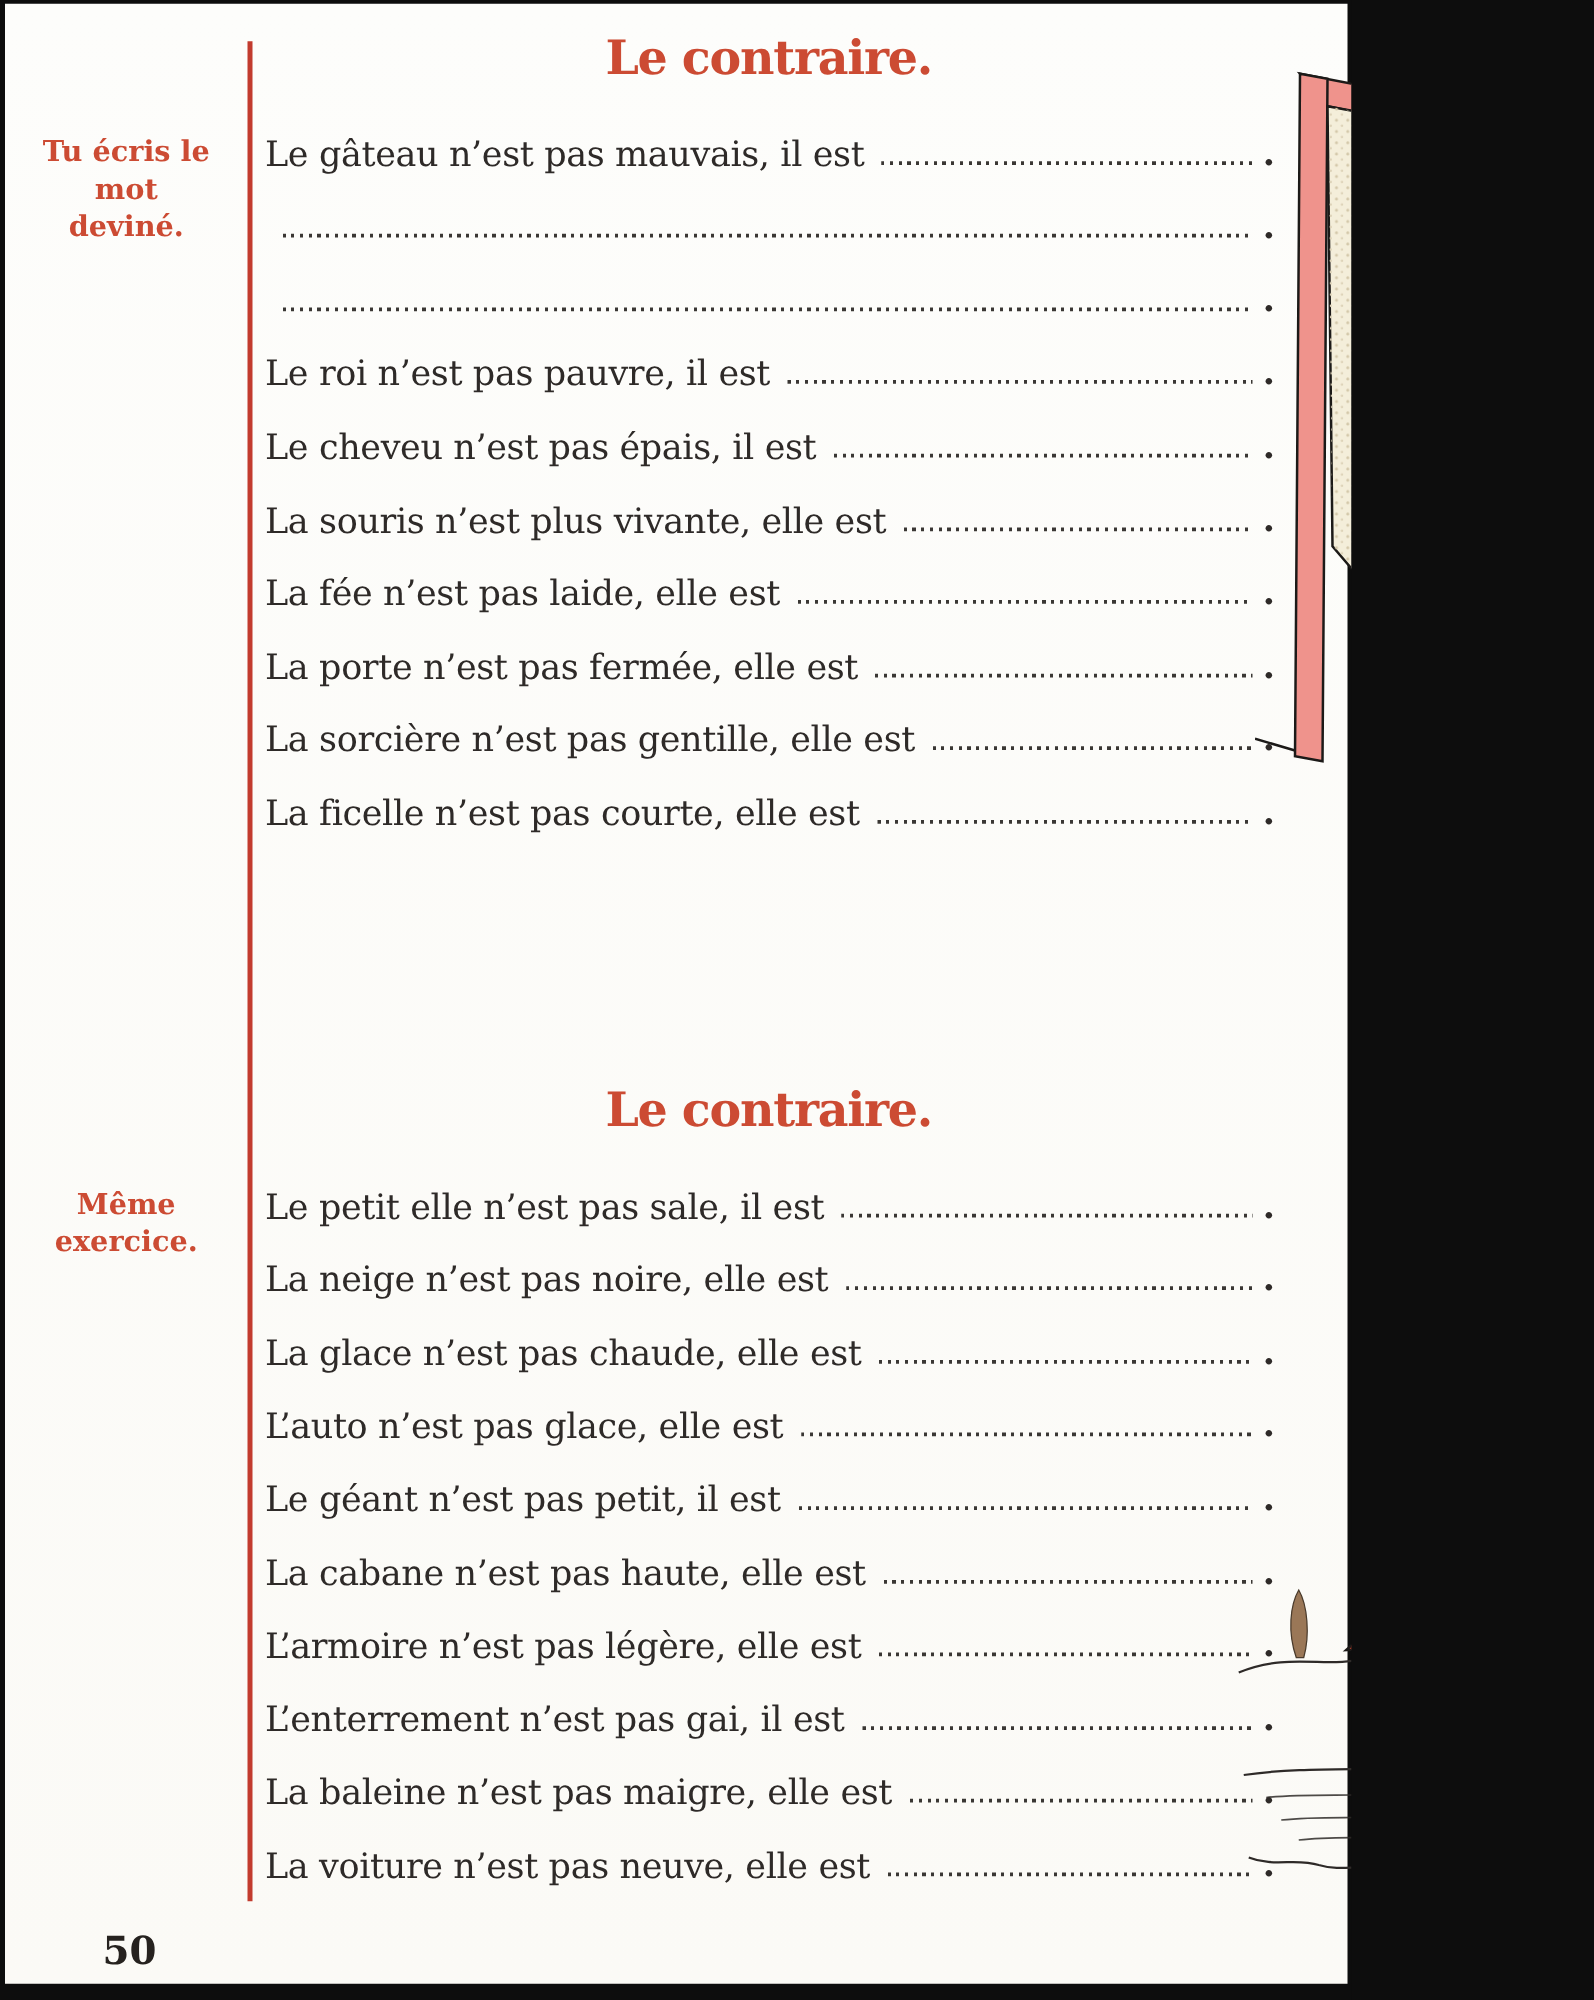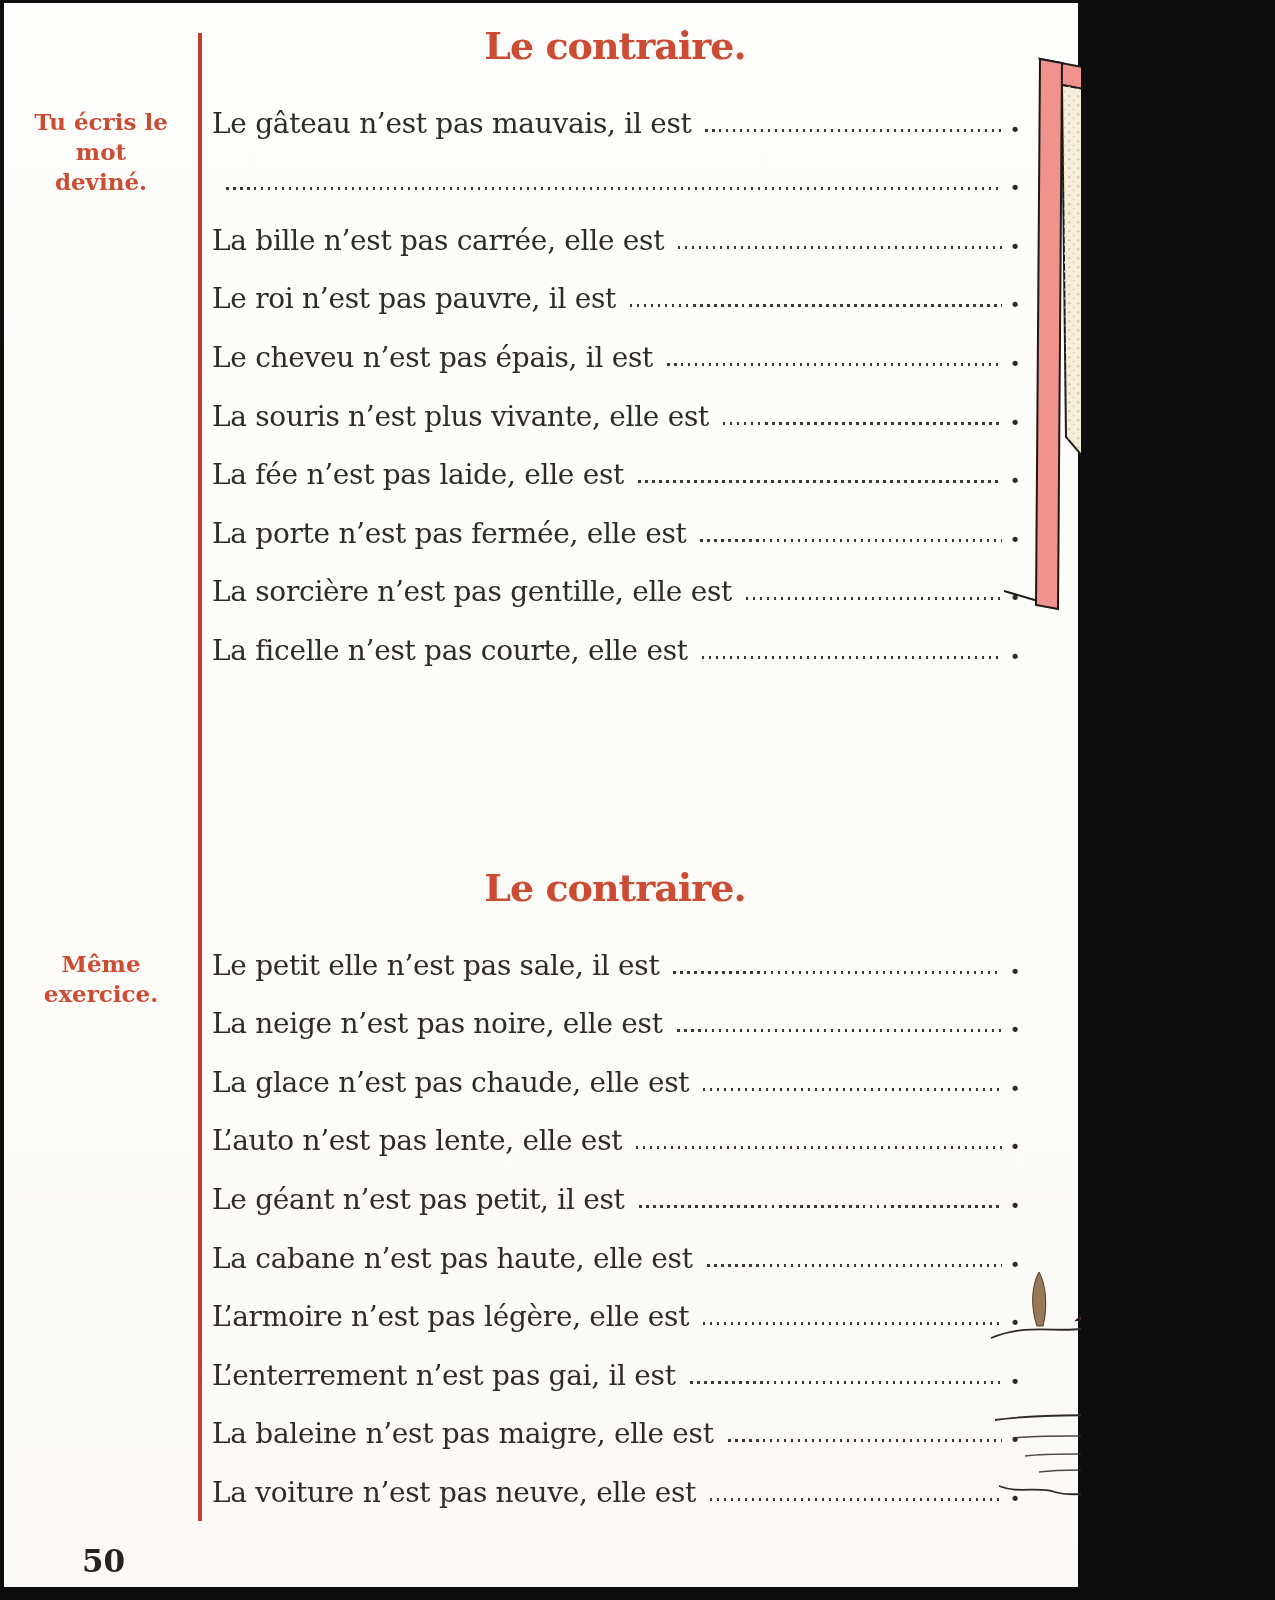--- a/index.html
+++ b/index.html
@@ -47,21 +47,20 @@
     <span class="leader"></span>
     <span class="term">.</span>
   </div>
 
   <div class="row">
     <span class="leader"></span>
     <span class="term">.</span>
   </div>
 
   <div class="row">
-    <span class="stext">La bille n’est pas carrée, elle est</span>
     <span class="leader"></span>
     <span class="term">.</span>
   </div>
 
   <div class="row">
     <span class="stext">Le roi n’est pas pauvre, il est</span>
     <span class="leader"></span>
     <span class="term">.</span>
   </div>
 
@@ -120,21 +119,21 @@
     <span class="term">.</span>
   </div>
 
   <div class="row">
     <span class="stext">La glace n’est pas chaude, elle est</span>
     <span class="leader"></span>
     <span class="term">.</span>
   </div>
 
   <div class="row">
-    <span class="stext">L’auto n’est pas lente, elle est</span>
+    <span class="stext">L’auto n’est pas glace, elle est</span>
     <span class="leader"></span>
     <span class="term">.</span>
   </div>
 
   <div class="row">
     <span class="stext">Le géant n’est pas petit, il est</span>
     <span class="leader"></span>
     <span class="term">.</span>
   </div>
 

